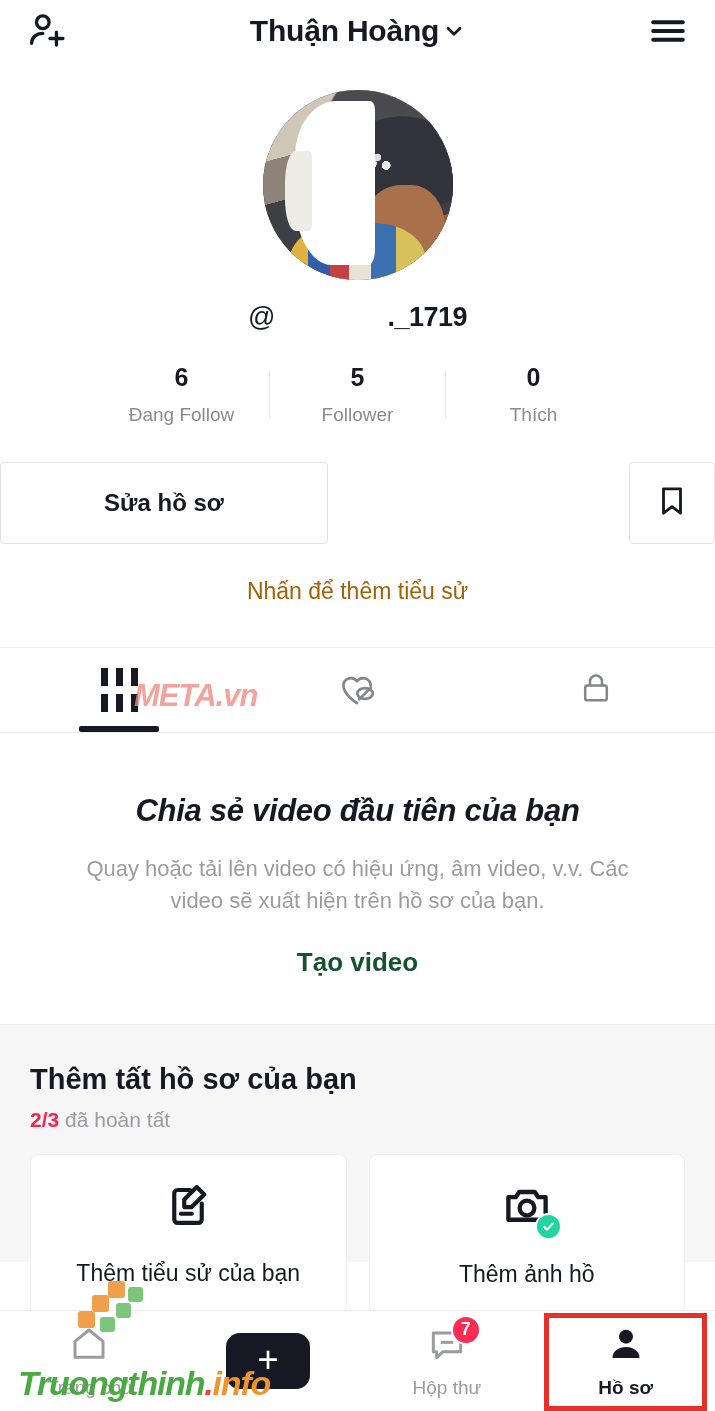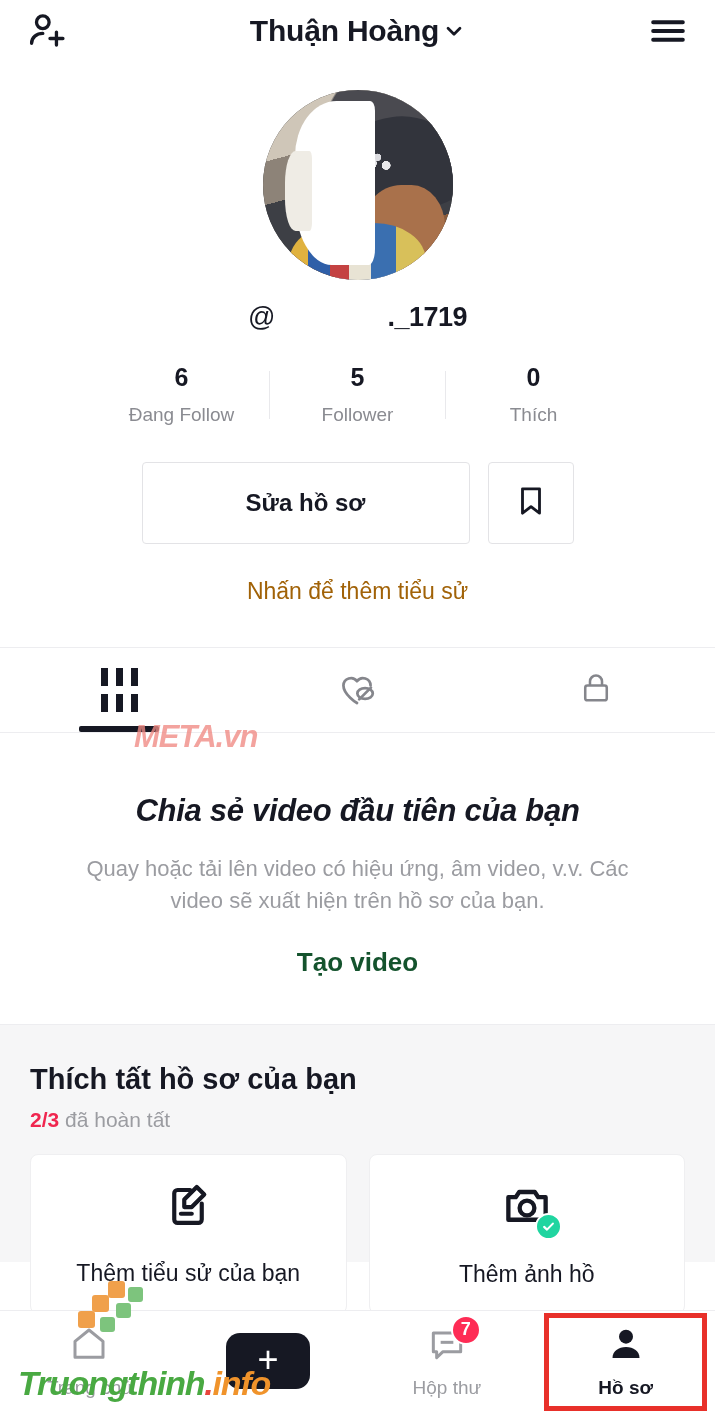--- a/index.html
+++ b/index.html
@@ -109,21 +109,21 @@
     width:175px; text-align:center;
     display:flex; flex-direction:column; gap:12px;
   }
   .stat-num{ font-size:25px; font-weight:700; color:#161823; }
   .stat-label{ font-size:19px; color:#8a8b91; font-weight:400; }
   .stat-div{ width:1px; height:48px; background:#e9e9ec; }
 
   
   .actions{
     margin-top:36px;
-    display:flex; justify-content:center; gap:18px;
+    display:flex; justify-content:space-between; gap:18px;
   }
   .btn-edit{
     width:328px; height:82px;
     border:1px solid #e3e3e6; border-radius:4px;
     background:#fff;
     display:flex; align-items:center; justify-content:center;
     font-size:24px; font-weight:600; color:#161823;
     cursor:pointer;
   }
   .btn-bookmark{
@@ -223,21 +223,21 @@
     display:flex;align-items:center;justify-content:center;padding:0 6px;
     border:2px solid #fff;
   }
   .highlight-box{
     position:absolute; inset:2px 8px 0 8px;
     border:5px solid #e8302a; background:transparent; pointer-events:none;
   }
 
   
   .wm-meta{
-    position:absolute; left:134px; top:719px;
+    position:absolute; left:134px; top:678px;
     font-size:31px; font-weight:800; font-style:italic;
     color:#f08a84; opacity:.78; letter-spacing:-1px;
     pointer-events:none;
     text-align:center;
   }
   .wm-truong{
     position:absolute; left:18px; bottom:8px;
     font-size:34px; font-weight:800; font-style:italic;
     color:#49a942; letter-spacing:-1.2px; pointer-events:none;
   }
@@ -355,21 +355,21 @@
   </div>
 </div>
 
 <div class="empty">
   <h2>Chia sẻ video đầu tiên của bạn</h2>
   <p>Quay hoặc tải lên video có hiệu ứng, âm video, v.v. Các video sẽ xuất hiện trên hồ sơ của bạn.</p>
   <div class="cta">Tạo video</div>
 </div>
 
 <div class="complete">
-  <h3>Thích tất hồ sơ của bạn</h3>
+  <h3>Thêm tất hồ sơ của bạn</h3>
   <div class="sub">
     <b>2/3</b>
     <span>đã hoàn tất</span>
   </div>
   <div class="cards">
 
     <div class="card">
       <span style="position:relative;">
         <svg width="50" height="50" viewBox="0 0 24 24" fill="none" stroke="#161823" stroke-width="2" stroke-linecap="round" stroke-linejoin="round">
           <path d="M18.6 11.3V19a1.6 1.6 0 0 1-1.6 1.6H7A1.6 1.6 0 0 1 5.4 19V6.4A1.6 1.6 0 0 1 7 4.8h6"></path>

